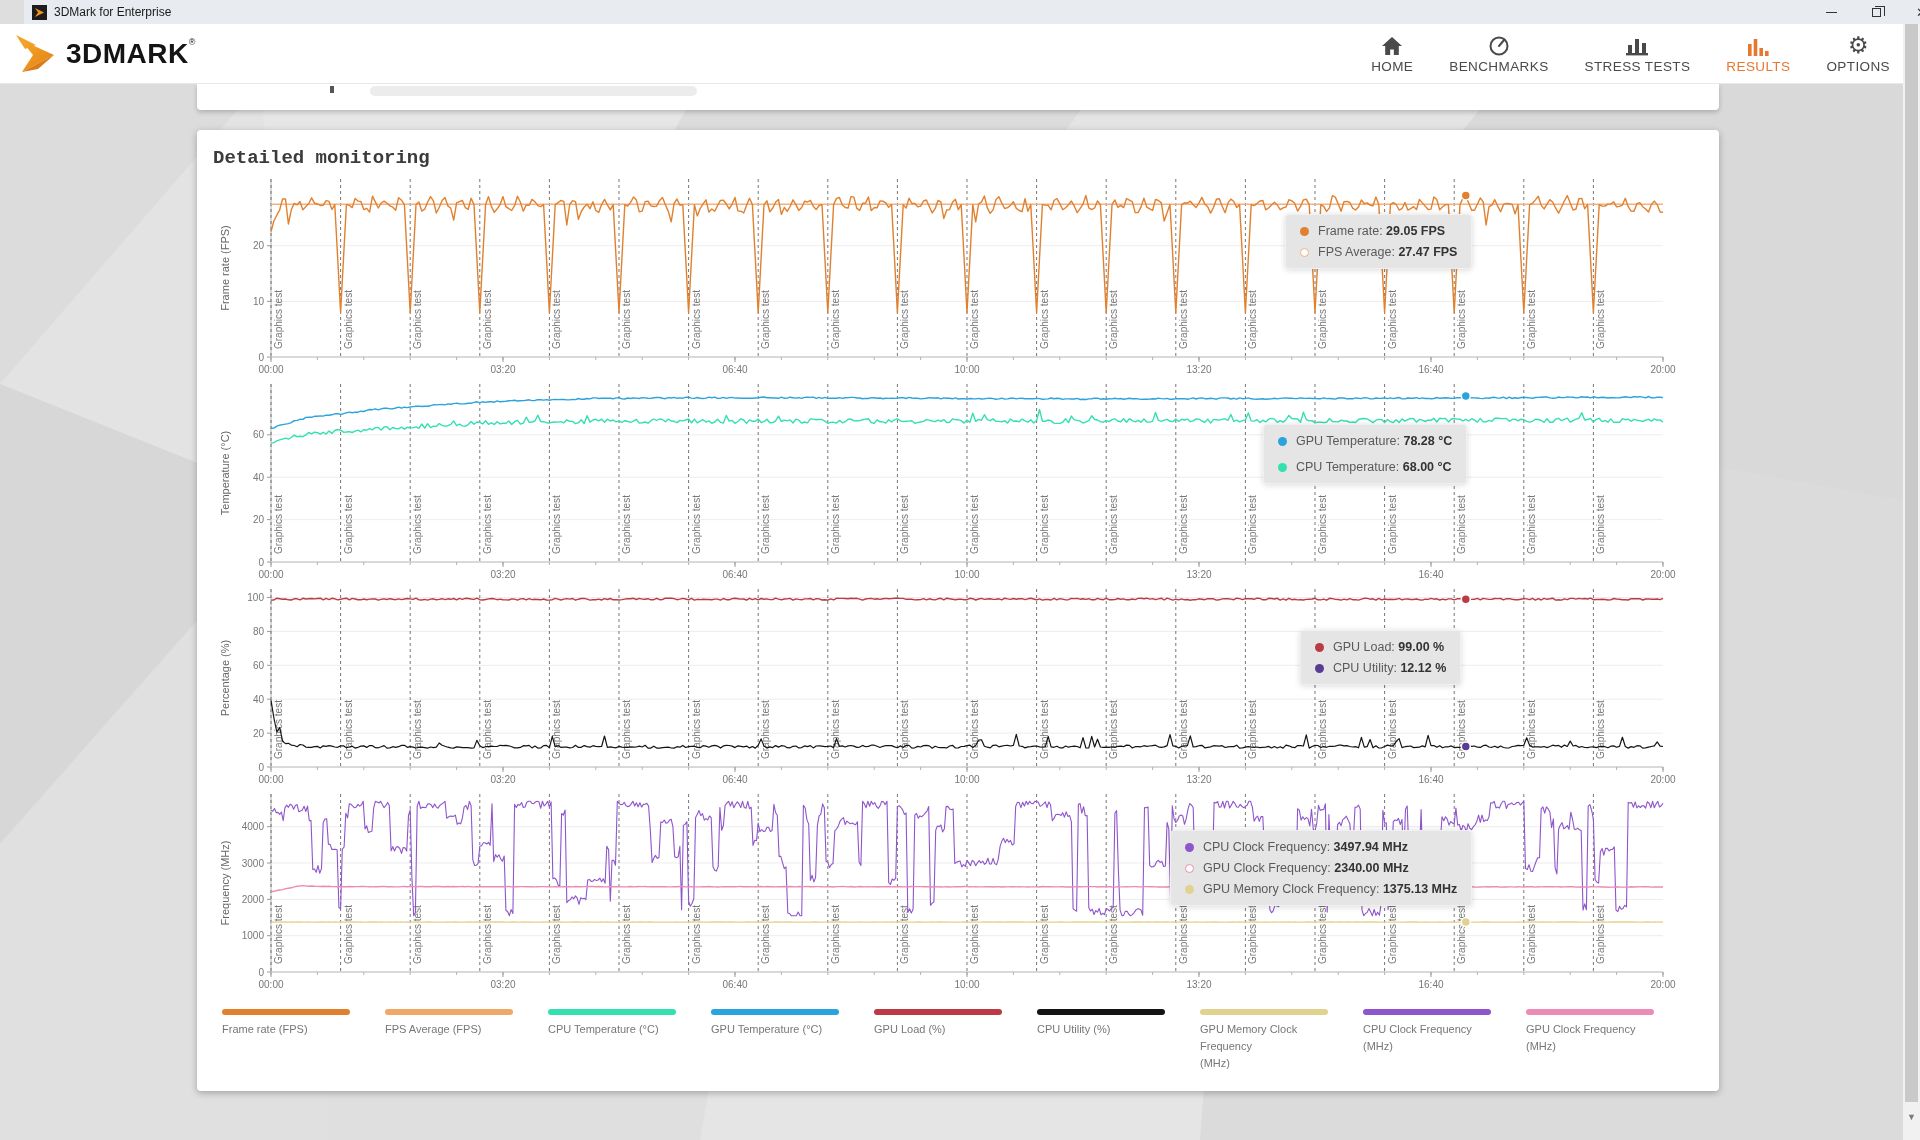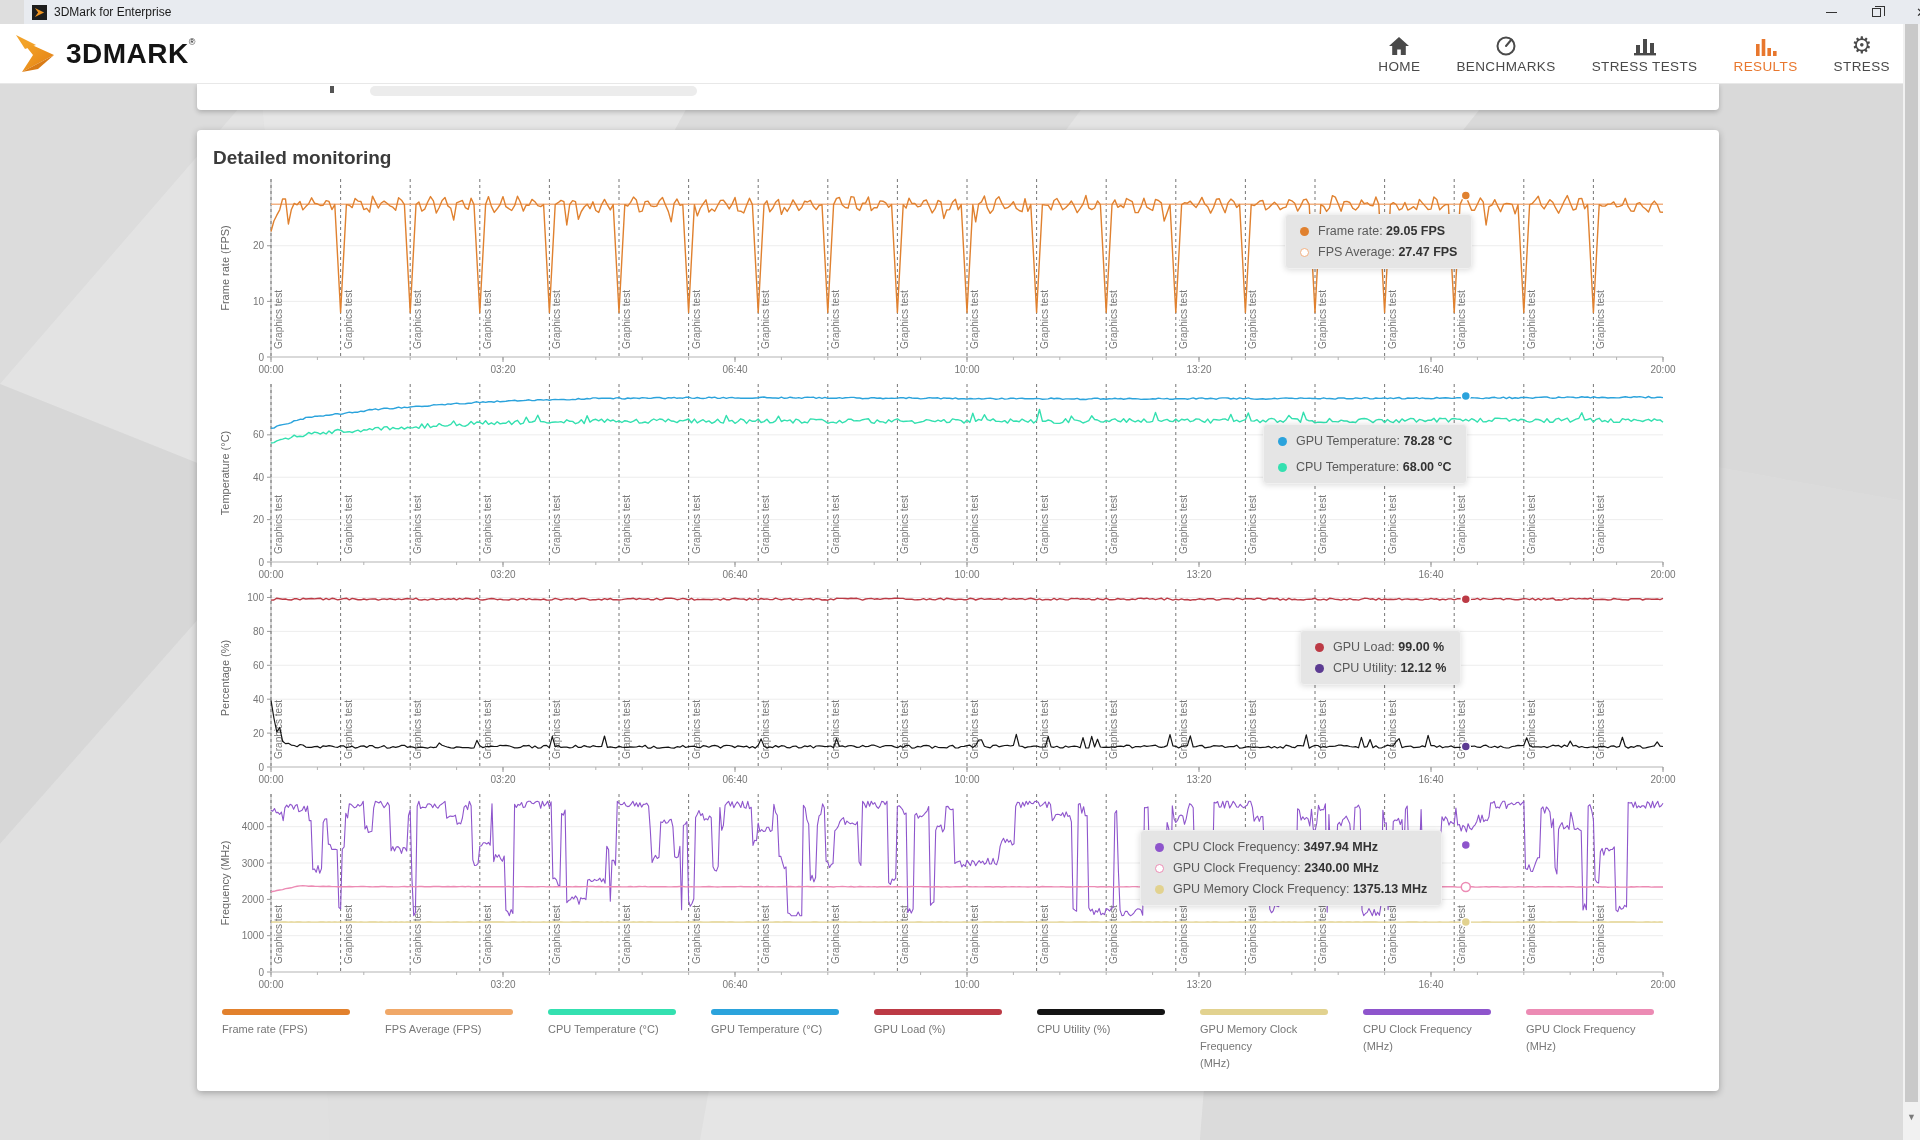--- a/index.html
+++ b/index.html
@@ -41,21 +41,21 @@
   .bg-pattern { position:absolute; left:0; top:0; }
 
   .top-card-strip { position:absolute; left:197px; top:0px; width:1522px; height:26px;
     background:#ffffff; border-radius:0 0 4px 4px; box-shadow:0 2px 5px rgba(0,0,0,0.22); }
   .strip-dot { position:absolute; left:133px; top:2px; width:4px; height:7px; background:#555; }
   .strip-bar { position:absolute; left:173px; top:2px; width:327px; height:10px;
     background:#ececec; border-radius:5px; }
 
   .card { position:absolute; left:197px; top:46px; width:1522px; height:961px;
     background:#ffffff; border-radius:4px; box-shadow:0 2px 7px rgba(0,0,0,0.28); }
-  .card h2 { font-size:19px; font-weight:700; color:#3b3b3b; margin:17px 0 6px 16px; }
+  .card h2 { font-size:19px; font-weight:700; color:#3b3b3b; margin:17px 0 6px 16px;font-family:Liberation Mono, monospace; }
 
   .chart-row { position:relative; height:205px; margin-left:16px; }
   .chart-row svg { display:block; }
 
   
   .tooltip { position:absolute; background:#e5e5e5; border:1px solid #f0f0f0; border-radius:4px;
     box-shadow:0 1px 6px rgba(0,0,0,0.15); padding:9px 14px; display:flex;
     flex-direction:column; gap:7px; z-index:10; white-space:nowrap; }
   .tt-row { display:flex; align-items:center; gap:9px; font-size:12.5px; color:#5a5a5a; }
   .tt-dot { width:9px; height:9px; border-radius:50%; flex:none; }
@@ -150,21 +150,21 @@
             <rect x="12.4" y="12" width="3.6" height="8" fill="currentColor"></rect>
             <rect x="18" y="15" width="3.6" height="5" fill="currentColor"></rect>
           </svg>
         </span>
         <span class="nav-label">RESULTS</span>
       </div>
       <div class="nav-item">
         <span class="nav-icon">
           <span class="gear-glyph">⚙</span>
         </span>
-        <span class="nav-label">STRESS</span>
+        <span class="nav-label">OPTIONS</span>
       </div>
     </div>
 </div>
 
 <div class="content">
   <svg class="bg-pattern" width="1920" height="1056" viewBox="0 0 1920 1056">
     <rect width="1920" height="1056" fill="#dedede"></rect>
     <polygon points="0,0 260,0 0,300" fill="#dcdcdc"></polygon>
     <polygon points="260,0 0,300 300,420" fill="#e3e3e3"></polygon>
     <polygon points="0,300 0,760 300,420" fill="#d7d7d7"></polygon>
@@ -682,21 +682,21 @@
       <div class="tooltip" style="left: 1103px; top: 500px;">
         <div class="tt-row">
           <span class="tt-dot" style="background: rgb(188, 58, 69);"></span>
           <span>GPU Load: <b>99.00 %</b></span>
         </div>
         <div class="tt-row">
           <span class="tt-dot" style="background: rgb(92, 59, 146);"></span>
           <span>CPU Utility: <b>12.12 %</b></span>
         </div>
       </div>
-      <div class="tooltip" style="left: 943px; top: 700px;">
+      <div class="tooltip" style="left: 973px; top: 700px;">
         <div class="tt-row">
           <span class="tt-dot" style="background: rgb(142, 85, 204);"></span>
           <span>CPU Clock Frequency: <b>3497.94 MHz</b></span>
         </div>
         <div class="tt-row">
           <span class="tt-dot" style="background: rgb(255, 255, 255); border: 1.5px solid rgb(236, 139, 180);"></span>
           <span>GPU Clock Frequency: <b>2340.00 MHz</b></span>
         </div>
         <div class="tt-row">
           <span class="tt-dot" style="background: rgb(226, 210, 143);"></span>

